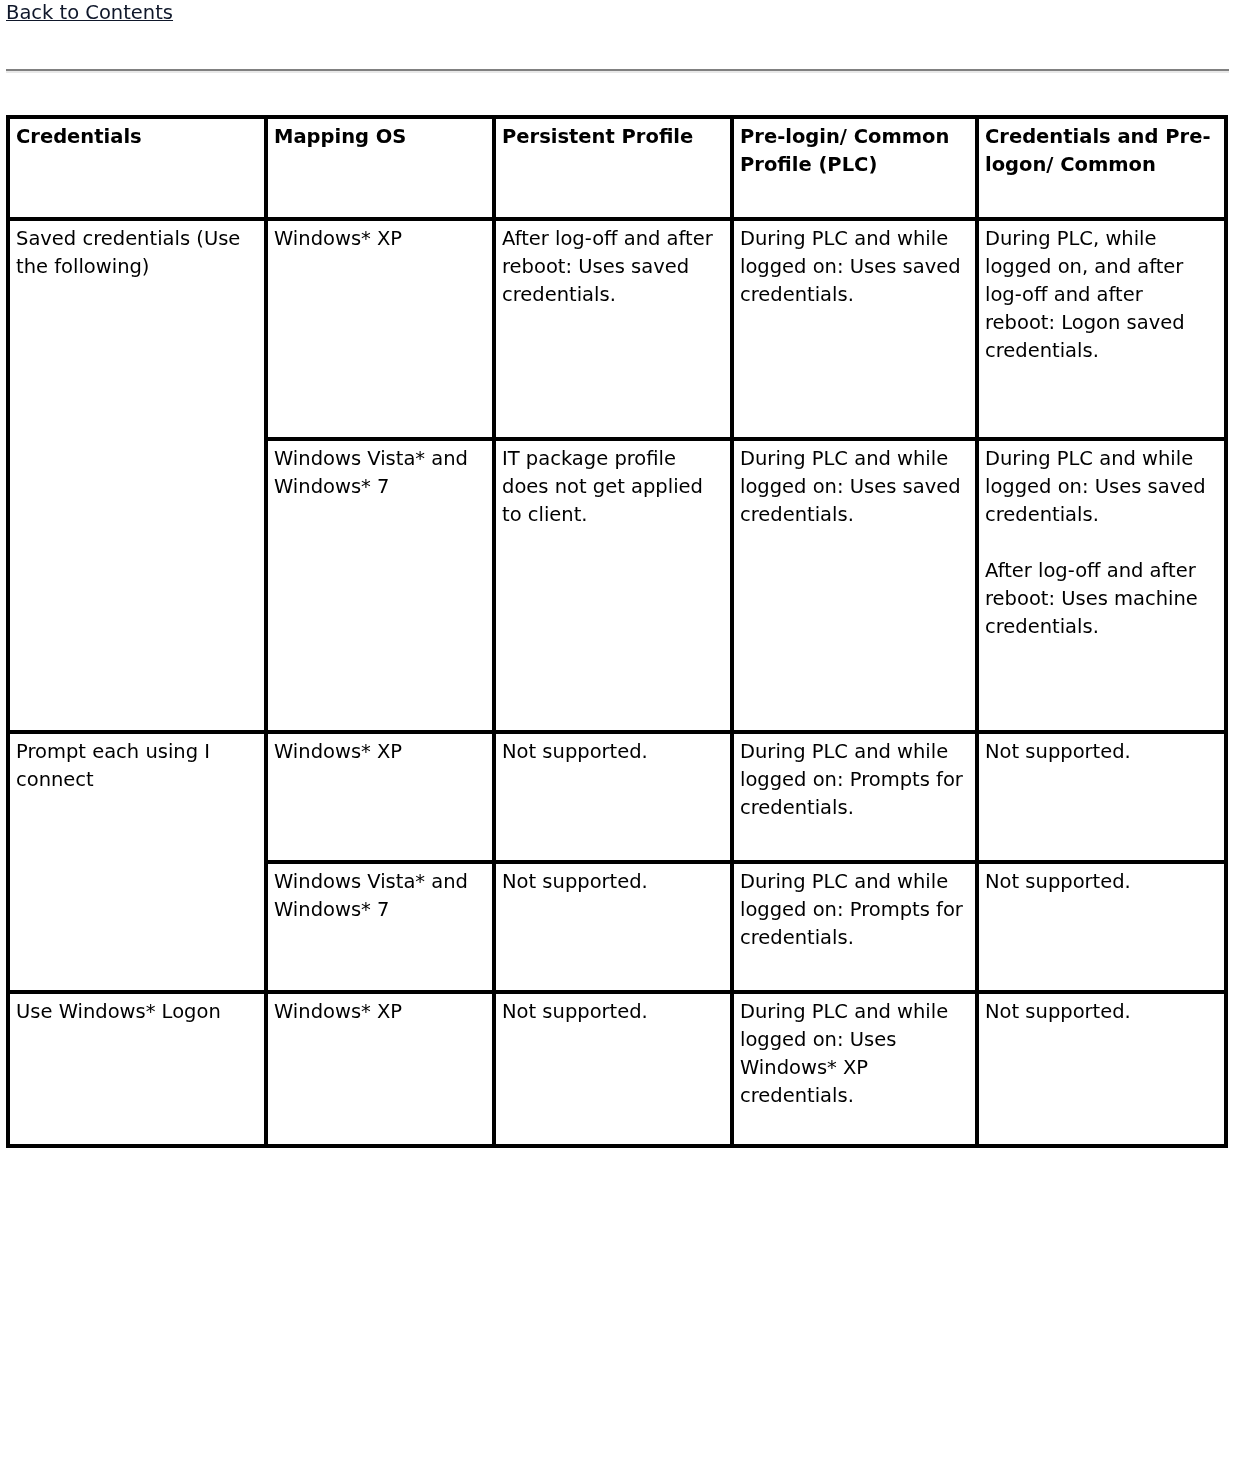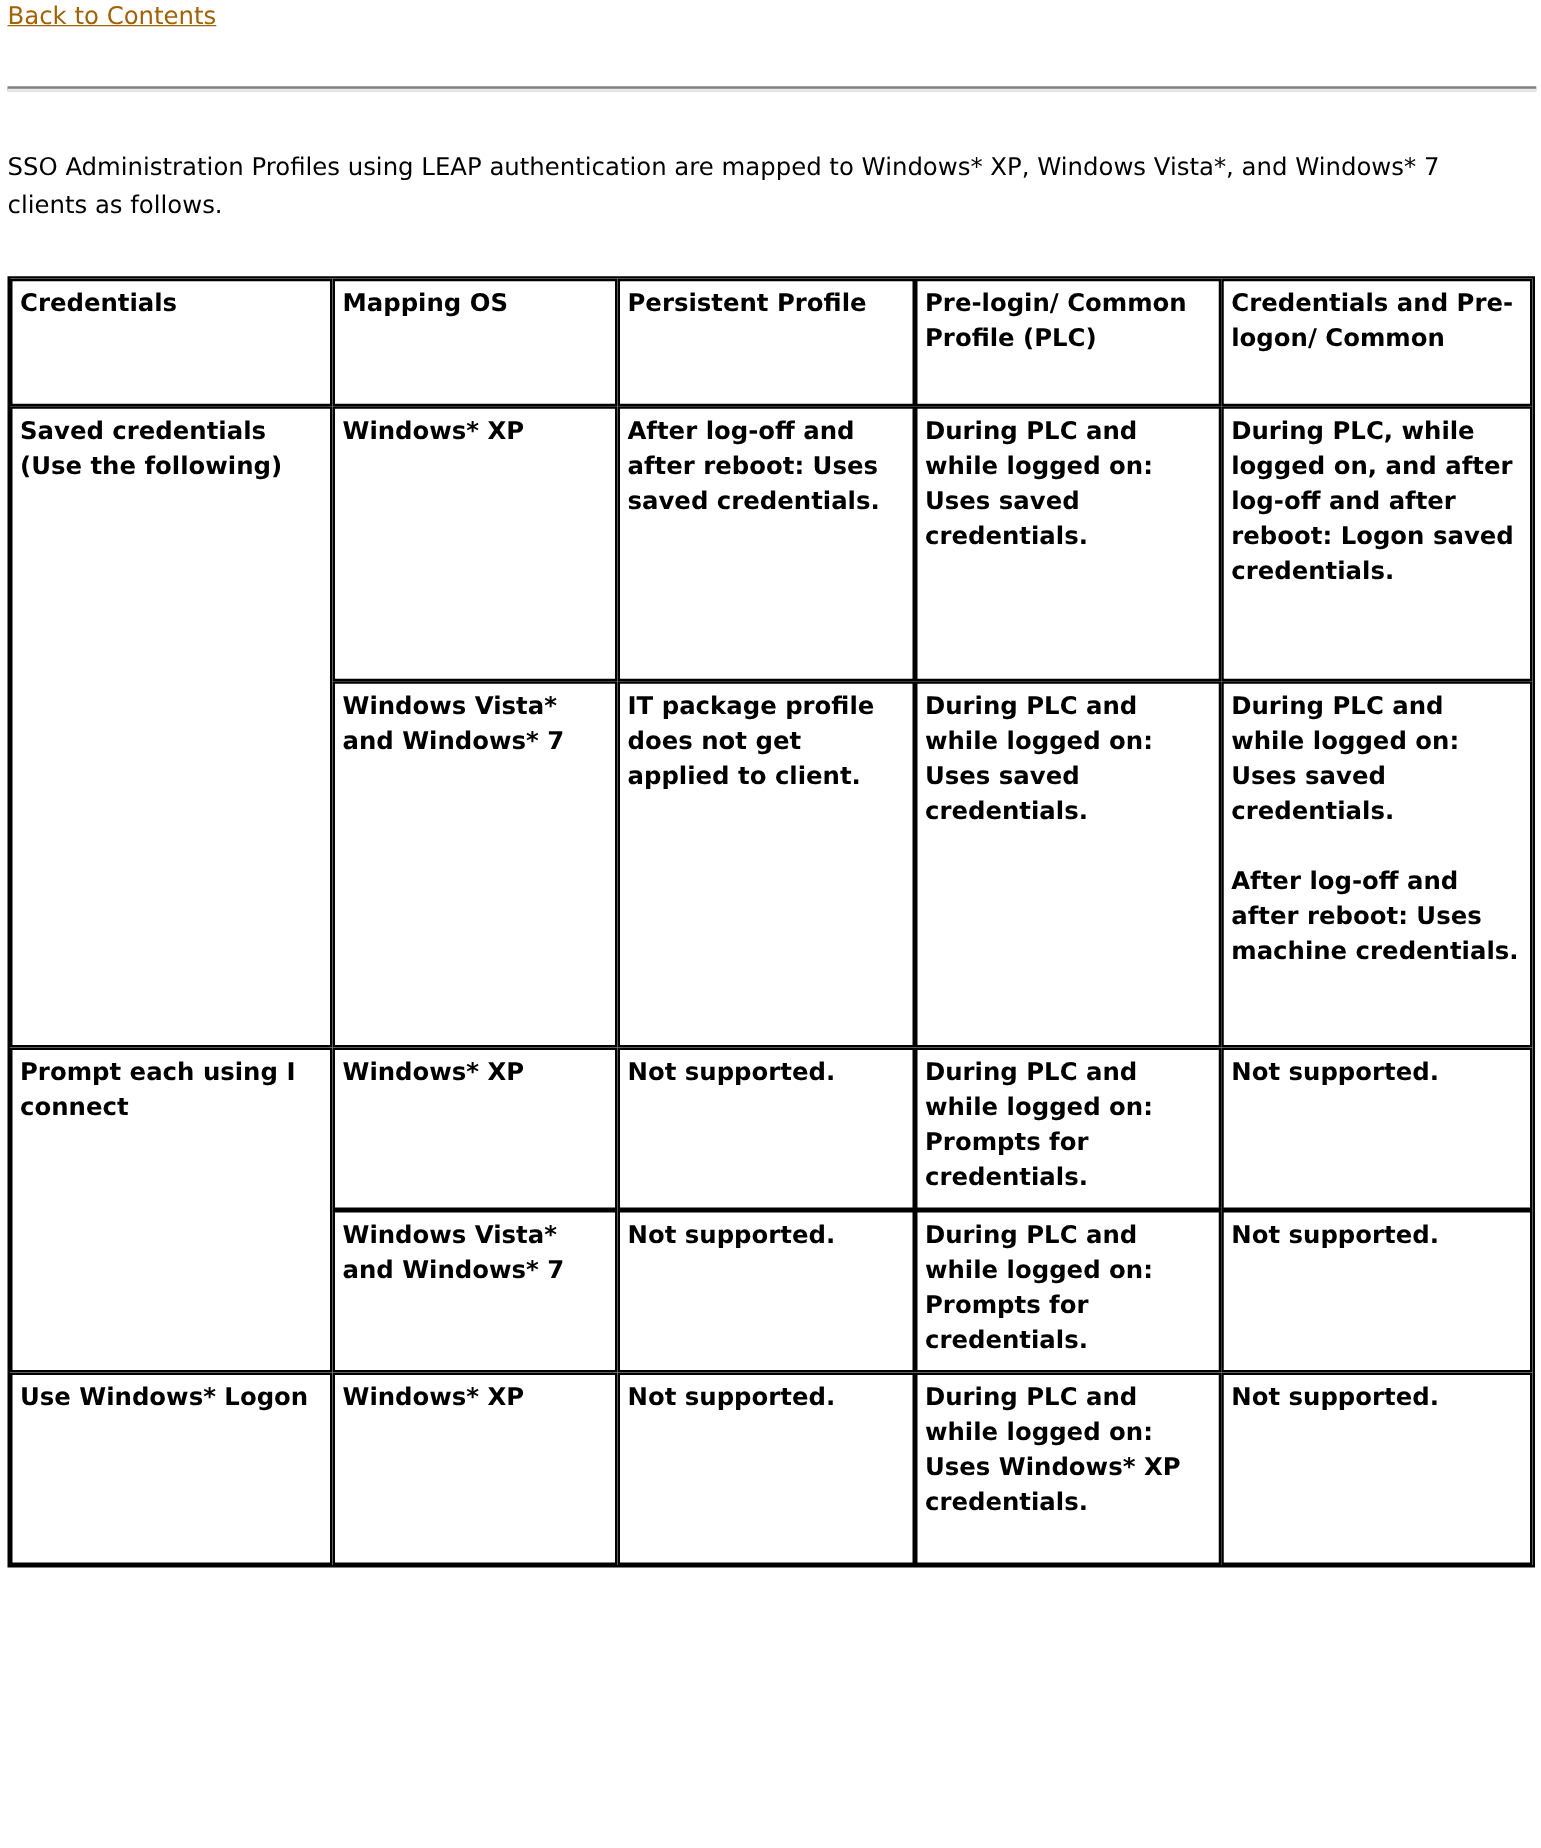--- a/index.html
+++ b/index.html
@@ -18,21 +18,21 @@
     padding: 0 4px 0 4px;
     box-sizing: border-box;
     width: 1233px;
   }
   .backlink-wrap {
     padding-top: 1px;
     padding-left: 2px;
     height: 26px;
   }
   a.backlink {
-    color: #a16207;
+    color: #0f172a;
     font-size: 19.5px;
     line-height: 24px;
     font-family: "DejaVu Sans", "Liberation Sans", sans-serif;
   }
   h1.page-title {
     font-size: 36px;
     font-weight: bold;
     margin: 44px 0 0 2px;
     padding: 0;
     line-height: 44px;
@@ -66,21 +66,20 @@
   table.mapping td,
   table.mapping th {
     border: 2px solid #000000;
     padding: 4px 6px 6px 6px;
     vertical-align: top;
     font-size: 19.5px;
     line-height: 28px;
     text-align: left;
     background: #ffffff;
     overflow: hidden;
-    font-weight: bold;
   }
   table.mapping th {
     font-weight: bold;
   }
   .col-credentials { width: 258px; }
   .col-os          { width: 228px; }
   .col-persistent  { width: 238px; }
   .col-plc         { width: 245px; }
   .col-prelogon    { width: 249px; }
 
@@ -98,21 +97,20 @@
 
 <div class="page">
 
   <div class="backlink-wrap">
     <a class="backlink" href="#">Back to Contents</a>
   </div>
 
 
   <div class="rule"></div>
 
-  <p class="intro">SSO Administration Profiles using LEAP authentication are mapped to Windows* XP, Windows Vista*, and Windows* 7 clients as follows.</p>
 
   <table class="mapping">
     <colgroup>
       <col class="col-credentials">
       <col class="col-os">
       <col class="col-persistent">
       <col class="col-plc">
       <col class="col-prelogon">
     </colgroup>
     <thead>

